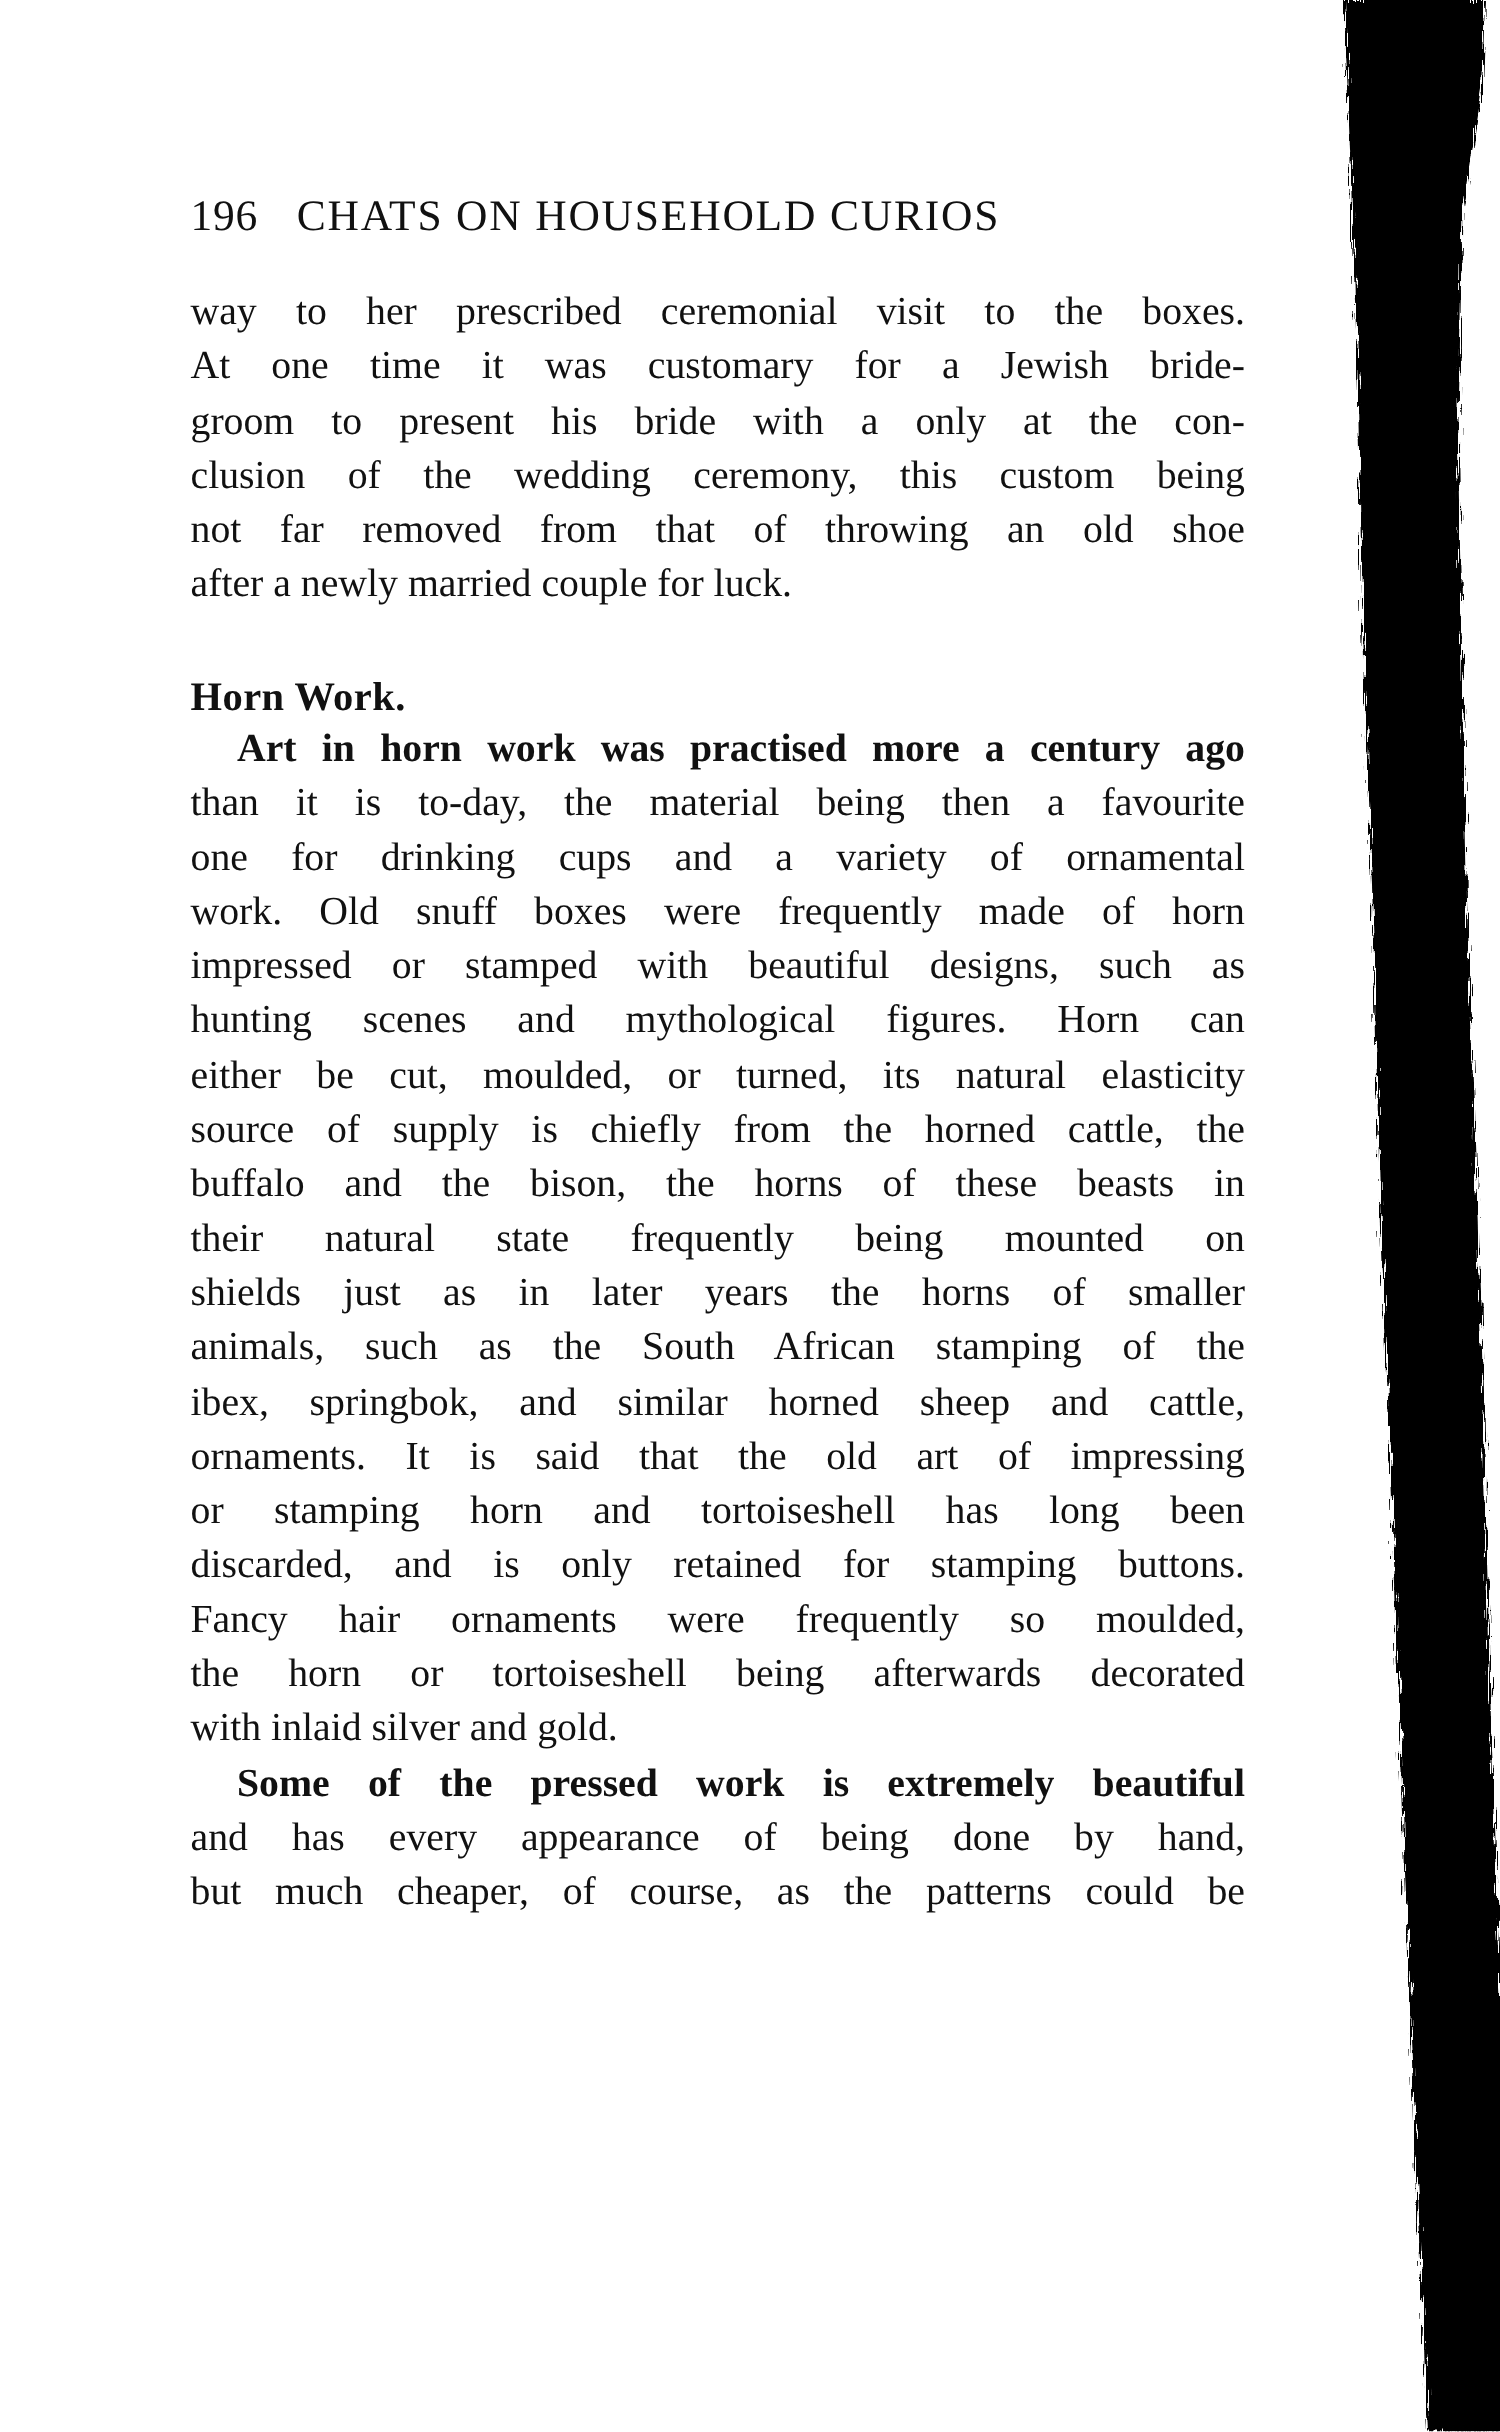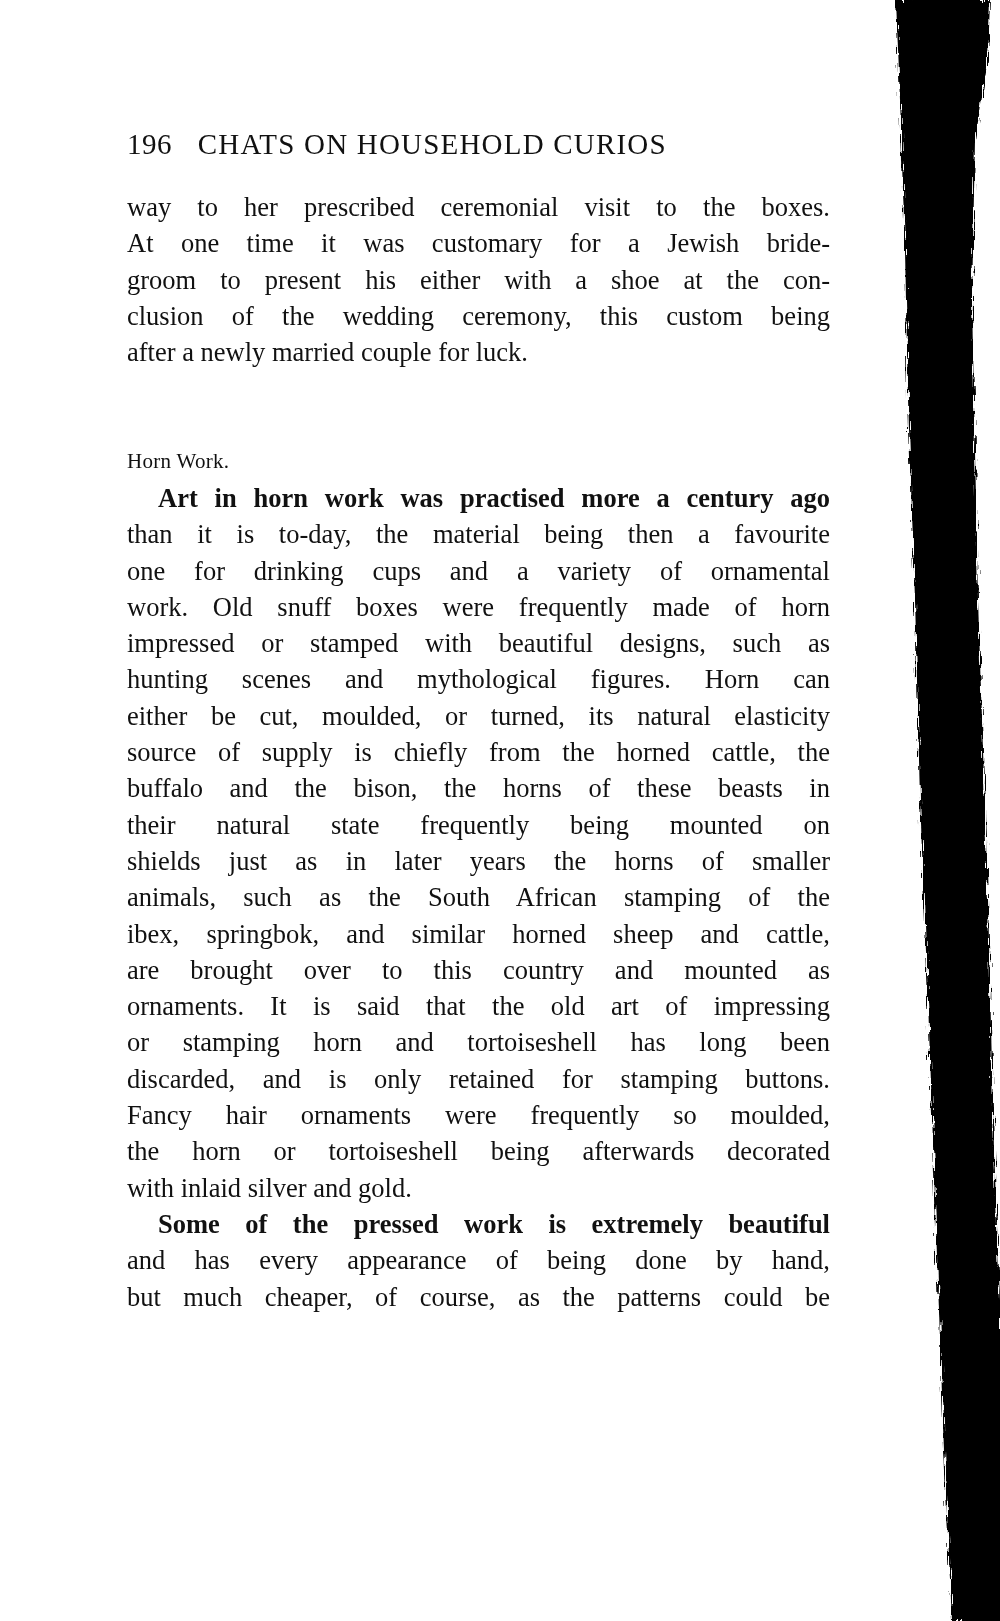--- a/index.html
+++ b/index.html
@@ -58,22 +58,22 @@
     }
     .line.indent {
       padding-left: 31px;
       font-weight: bold;
     }
     .block-1 { top: 189px; }
     .section-heading {
       position: absolute;
       left: 127px;
       top: 449px;
-      font-size: 21px;
-      font-weight: normal;
+      font-size: 27px;
+      font-weight: bold;
       letter-spacing: 0.3px;
     }
     .block-2 { top: 480px; }
     
     .binding-shadow {
       position: absolute;
       left: 0;
       top: 0;
       width: 1000px;
       height: 1621px;
@@ -86,43 +86,43 @@
 <div class="page">
 
   <div class="running-head">
     <span class="page-num">196</span>
     <span class="book-title">CHATS ON HOUSEHOLD CURIOS</span>
   </div>
 
   <div class="text-block block-1">
     <span class="line">way to her prescribed ceremonial visit to the boxes.</span>
     <span class="line">At one time it was customary for a Jewish bride-</span>
-    <span class="line">groom to present his either with a shoe at the con-</span>
+    <span class="line">groom to present his bride with a only at the con-</span>
     <span class="line">clusion of the wedding ceremony, this custom being</span>
+    <span class="line">not far removed from that of throwing an old shoe</span>
     <span class="line last">after a newly married couple for luck.</span>
   </div>
 
   <div class="section-heading">Horn Work.</div>
 
   <div class="text-block block-2">
     <div>
       <span class="line indent">Art in horn work was practised more a century ago</span>
       <span class="line">than it is to-day, the material being then a favourite</span>
       <span class="line">one for drinking cups and a variety of ornamental</span>
       <span class="line">work.  Old snuff boxes were frequently made of horn</span>
       <span class="line">impressed or stamped with beautiful designs, such as</span>
       <span class="line">hunting scenes and mythological figures.  Horn can</span>
       <span class="line">either be cut, moulded, or turned, its natural elasticity</span>
       <span class="line">source of supply is chiefly from the horned cattle, the</span>
       <span class="line">buffalo and the bison, the horns of these beasts in</span>
       <span class="line">their natural state frequently being mounted on</span>
       <span class="line">shields just as in later years the horns of smaller</span>
       <span class="line">animals, such as the South African stamping of the</span>
       <span class="line">ibex, springbok, and similar horned sheep and cattle,</span>
-      <span class="line">are brought over to this country and mounted as</span>
       <span class="line">ornaments.  It is said that the old art of impressing</span>
       <span class="line">or stamping horn and tortoiseshell has long been</span>
       <span class="line">discarded, and is only retained for stamping buttons.</span>
       <span class="line">Fancy hair ornaments were frequently so moulded,</span>
       <span class="line">the horn or tortoiseshell being afterwards decorated</span>
       <span class="line last">with inlaid silver and gold.</span>
     </div>
     <div>
       <span class="line indent">Some of the pressed work is extremely beautiful</span>
       <span class="line">and has every appearance of being done by hand,</span>

